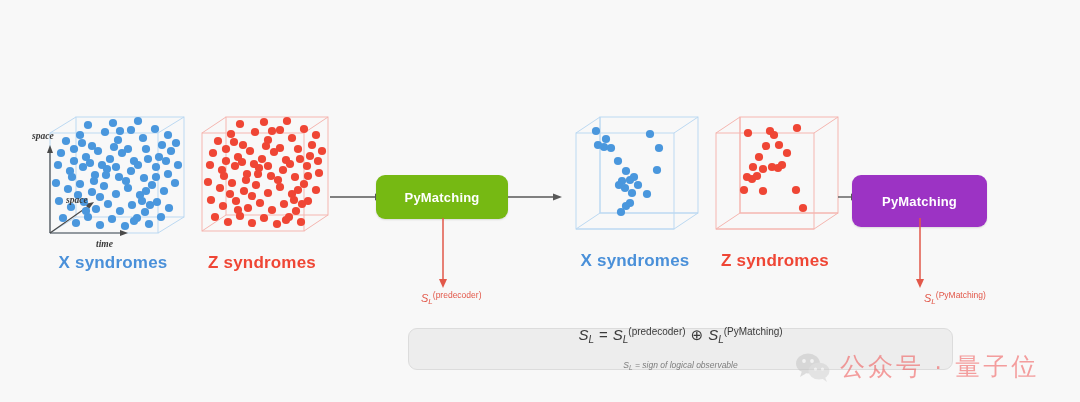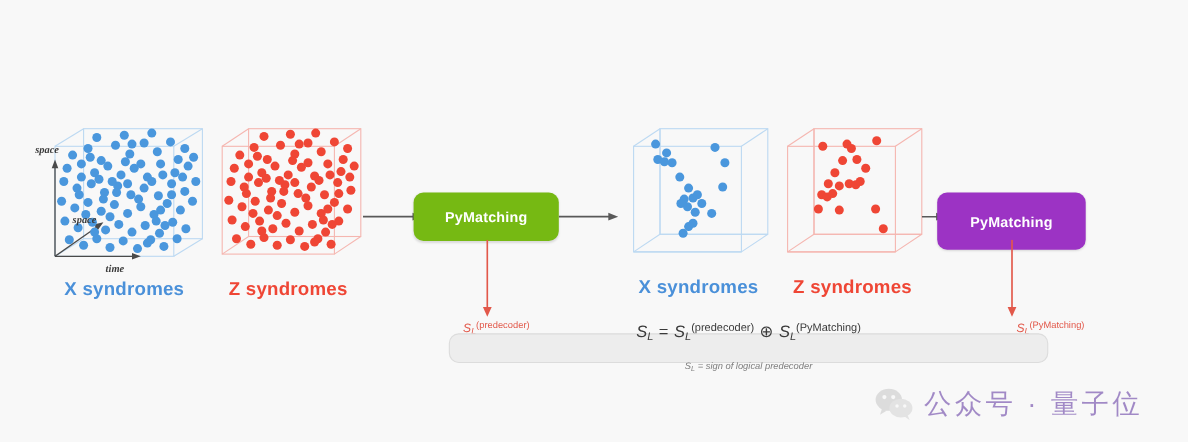--- a/index.html
+++ b/index.html
@@ -128,21 +128,21 @@
   
   #watermark {
     position: absolute;
     display: flex;
     align-items: center;
     gap: 9px;
     opacity: 0.5;
     pointer-events: none;
   }
   #watermark .wm-text {
-    color: #4c1d95;
+    color: #ef4444;
     font-size: 25px;
     letter-spacing: 3px;
     white-space: nowrap;
   }
 </style>
 </head>
 <body>
 
 <div id="canvas">
 
@@ -478,26 +478,26 @@
   </svg>
 
   <div class="sig-label" style="left:421px; top:290px;">
     <span>S</span><span class="sub">L</span><span class="sup">(predecoder)</span>
   </div>
 
   <div class="sig-label" style="left:884px; top:290px;margin-left:40px;">
     <span>S</span><span class="sub">L</span><span class="sup">(PyMatching)</span>
   </div>
 
-  <div id="formula-panel" style="left:408px; top:303px; width:545px; height:27px;gap:12px;">
+  <div id="formula-panel" style="left:408px; top:328px; width:545px; height:42px;gap:12px;">
     <div class="formula-main">
       <span>S</span><span class="sub">L</span><span class="op">=</span><span>S</span><span class="sub">L</span><span class="sup">(predecoder)</span><span class="op">⊕</span><span>S</span><span class="sub">L</span><span class="sup">(PyMatching)</span>
     </div>
     <div class="formula-note">
-      <span>S</span><span class="sub">L</span><span> = sign of logical predecoder</span>
+      <span>S</span><span class="sub">L</span><span> = sign of logical observable</span>
     </div>
   </div>
 
   <div id="watermark" style="left:795px; top:350px;">
     <svg width="36" height="30" viewBox="0 0 36 30">
       <ellipse cx="13" cy="11.5" rx="12" ry="10" fill="#c2c2c2"></ellipse>
       <polygon points="7,19 5,25 11,21.5" fill="#c2c2c2"></polygon>
       <circle cx="9" cy="9" r="1.9" fill="#f8f8f8"></circle>
       <circle cx="17" cy="9" r="1.9" fill="#f8f8f8"></circle>
       <ellipse cx="24" cy="19" rx="10.5" ry="8.6" fill="#cfcfcf"></ellipse>

